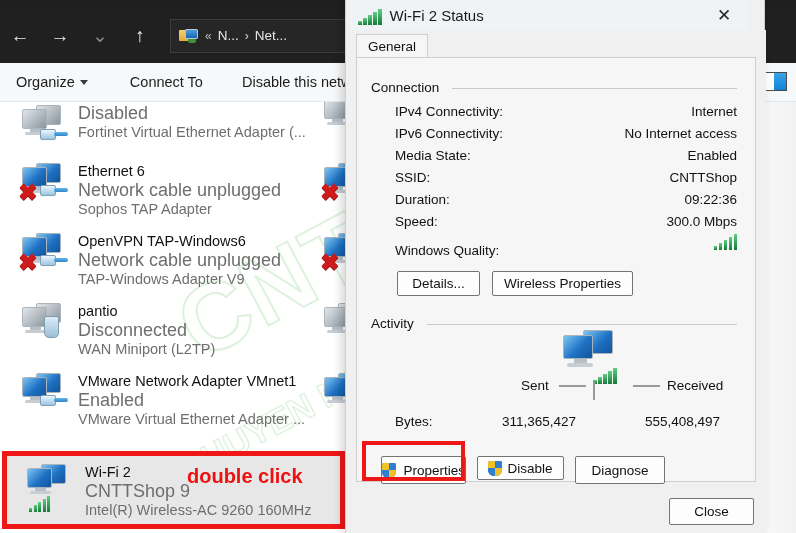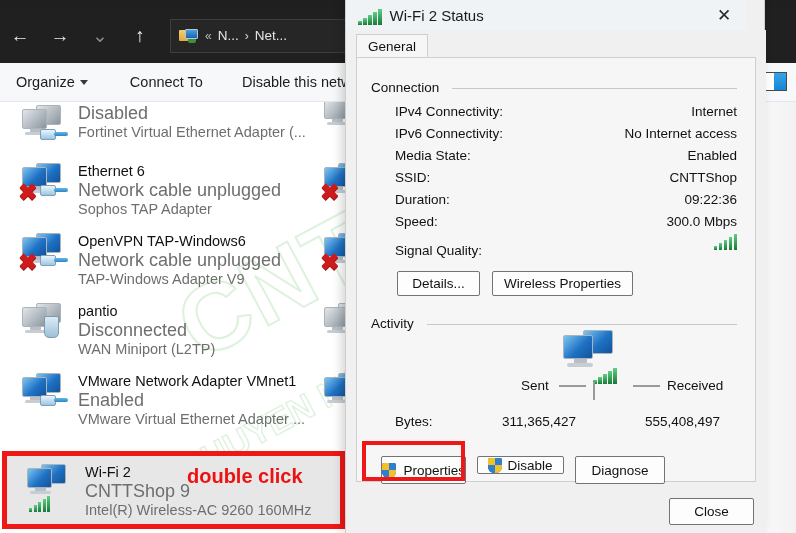--- a/index.html
+++ b/index.html
@@ -495,21 +495,21 @@
 
         <div class="kv" style="left:38px; top:112px;">SSID:</div>
         <div class="kv val" style="right:18px; top:112px;">CNTTShop</div>
 
         <div class="kv" style="left:38px; top:134px;">Duration:</div>
         <div class="kv val" style="right:18px; top:134px;">09:22:36</div>
 
         <div class="kv" style="left:38px; top:156px;">Speed:</div>
         <div class="kv val" style="right:18px; top:156px;">300.0 Mbps</div>
 
-        <div class="kv" style="left:38px; top:185px;">Signal Quality:</div>
+        <div class="kv" style="left:38px; top:185px;">Windows Quality:</div>
         <div class="bars" style="right:18px; top:176px;">
           <i></i>
             <i></i>
             <i></i>
             <i></i>
             <i></i>
         </div>
 
         <div class="btn" style="left:40px; top:213px; width:83px; height:25px;">
           <span>Details...</span>
@@ -532,21 +532,21 @@
 
         <div class="btn" style="left:24px; top:398px; width:85px; height:28px;justify-content:space-between;">
           <span class="shield">
             <span class="q1"></span>
               <span class="q2"></span>
               <span class="q3"></span>
               <span class="q4"></span>
           </span>
           <span>Properties</span>
         </div>
-        <div class="btn" style="left:120px; top:398px; width:87px; height:18px;">
+        <div class="btn" style="left:120px; top:398px; width:87px; height:24px;">
           <span class="shield">
             <span class="q1"></span>
               <span class="q2"></span>
               <span class="q3"></span>
               <span class="q4"></span>
           </span>
           <span>Disable</span>
         </div>
         <div class="btn" style="left:218px; top:398px; width:90px; height:28px;">
           <span>Diagnose</span>

